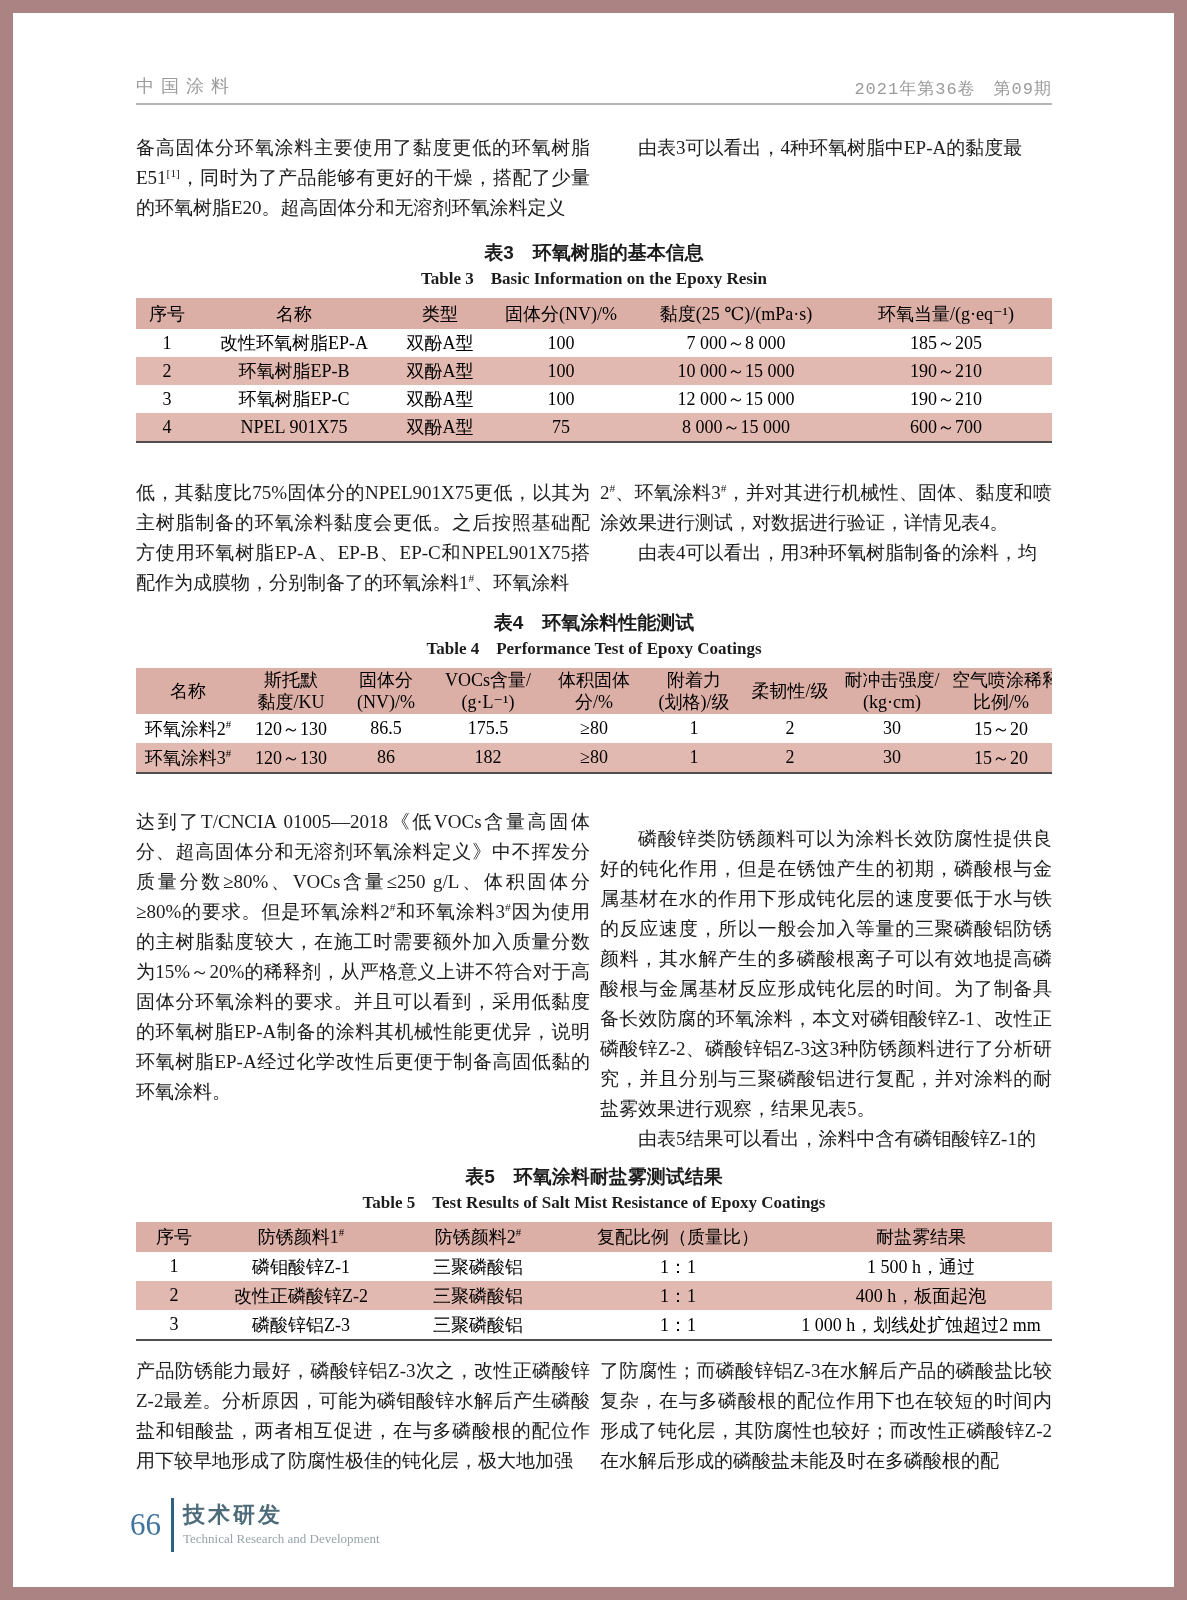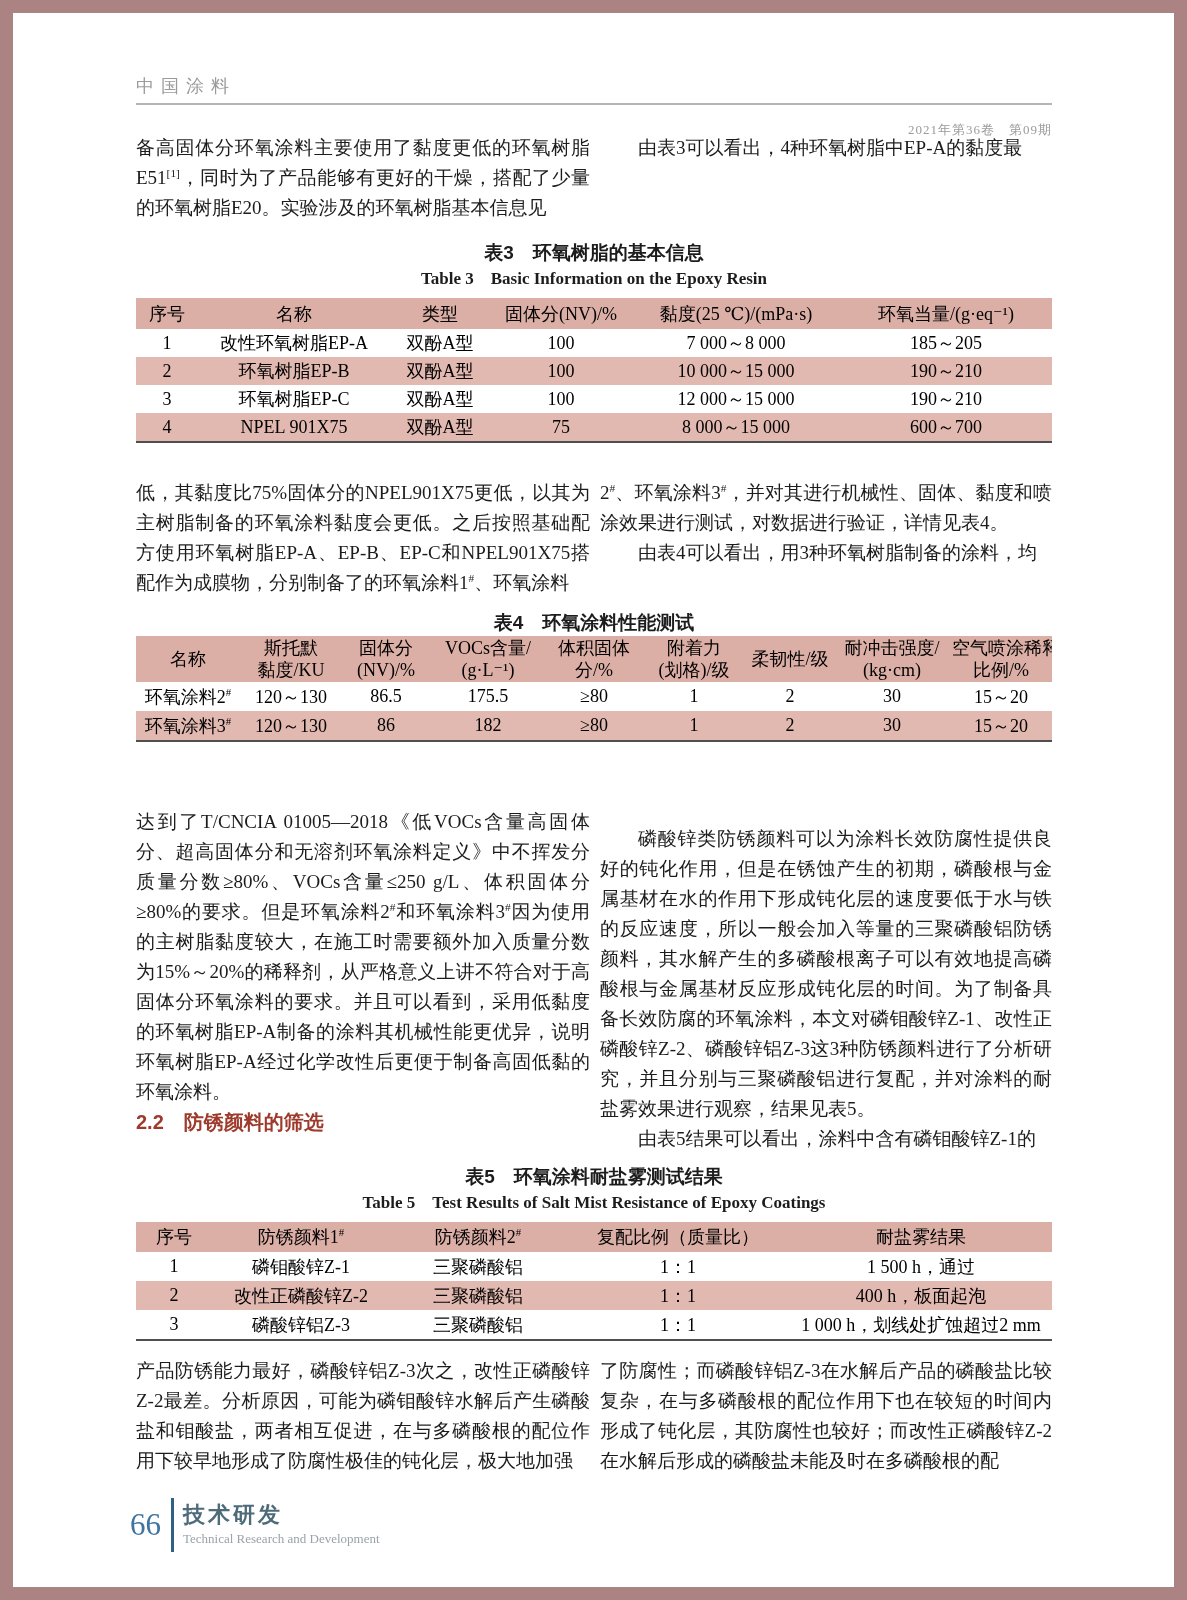--- a/index.html
+++ b/index.html
@@ -3,22 +3,22 @@
 <meta charset="utf-8">
 <style>
   html,body{margin:0;padding:0;background:#ffffff;}
   .page{position:relative;width:1187px;height:1600px;background:#fff;overflow:hidden;
         font-family:"Liberation Serif","DejaVu Serif",serif;color:var(--text,#1c1c1c);}
   .frame{position:absolute;inset:0;border:13px solid var(--frame,#ac8383);pointer-events:none;z-index:9;}
 
   .abs{position:absolute;}
   .hdr-journal{left:136px;top:74px;font-size:18px;color:var(--hdrgray,#9b9b9b);
                letter-spacing:7px;font-family:"Liberation Sans","DejaVu Sans",sans-serif;}
-  .hdr-issue{right:135px;top:77px;font-size:13px;color:var(--hdrgray,#9b9b9b);
-             letter-spacing:1px;font-family:Liberation Serif, serif;margin-top:44px;}
+  .hdr-issue{right:135px;top:77px;font-size:17px;color:var(--hdrgray,#9b9b9b);
+             letter-spacing:1px;font-family:Liberation Mono, monospace;}
   .hdr-rule{left:136px;top:103px;width:916px;height:2px;background:#b5b5b5;}
 
   .col{width:454px;font-size:19px;line-height:30px;text-align:justify;}
   .col p{margin:0;}
   .indent{text-indent:2em;}
   sup{font-size:0.6em;line-height:0;vertical-align:super;}
 
   #b1l{left:136px;top:133px} #b1r{left:600px;top:133px;width:452px}
   #b2l{left:136px;top:478px} #b2r{left:600px;top:478px;width:452px}
   #b3l{left:136px;top:807px} #b3r{left:600px;top:824px;width:452px}
@@ -57,21 +57,21 @@
 <body>
 
 <div class="page">
   <div class="frame"></div>
 
   <div class="abs hdr-journal">中国涂料</div>
   <div class="abs hdr-issue">2021年第36卷　第09期</div>
   <div class="abs hdr-rule"></div>
 
   <div class="abs col" id="b1l">
-    <p><span>备高固体分环氧涂料主要使用了黏度更低的环氧树脂E51</span><sup>[1]</sup><span>，同时为了产品能够有更好的干燥，搭配了少量的环氧树脂E20。实验涉及的环氧树脂基本信息见</span></p>
+    <p><span>备高固体分环氧涂料主要使用了黏度更低的环氧树脂E51</span><sup>[1]</sup><span>，同时为了产品能够有更好的干燥，搭配了少量的环氧树脂E20。超高固体分和无溶剂环氧涂料定义</span></p>
   </div>
   <div class="abs col" id="b1r">
     <p class="indent"><span>由表3可以看出，4种环氧树脂中EP-A的黏度最</span></p>
   </div>
 
   <div class="abs tbl-block" id="t3">
     <div class="tcap-cn">表3　环氧树脂的基本信息</div>
     <div class="tcap-en">Table 3　Basic Information on the Epoxy Resin</div>
     <table class="dtable">
       <colgroup>
@@ -132,20 +132,21 @@
   <div class="abs col" id="b2l">
     <p><span>低，其黏度比75%固体分的NPEL901X75更低，以其为主树脂制备的环氧涂料黏度会更低。之后按照基础配方使用环氧树脂EP-A、EP-B、EP-C和NPEL901X75搭配作为成膜物，分别制备了的环氧涂料1</span><sup>#</sup><span>、环氧涂料</span></p>
   </div>
   <div class="abs col" id="b2r">
     <p><span>2</span><sup>#</sup><span>、环氧涂料3</span><sup>#</sup><span>，并对其进行机械性、固体、黏度和喷涂效果进行测试，对数据进行验证，详情见表4。</span></p>
     <p class="indent"><span>由表4可以看出，用3种环氧树脂制备的涂料，均</span></p>
   </div>
 
   <div class="abs tbl-block" id="t4">
     <div class="tcap-cn">表4　环氧涂料性能测试</div>
+    <div class="tcap-en">Table 4　Performance Test of Epoxy Coatings</div>
     <table class="dtable">
       <colgroup>
           <col style="width:104px">
           <col style="width:102px">
           <col style="width:88px">
           <col style="width:116px">
           <col style="width:96px">
           <col style="width:104px">
           <col style="width:88px">
           <col style="width:116px">
@@ -213,21 +214,20 @@
           <td>2</td>
           <td>30</td>
           <td>15～20</td>
         </tr>
       </tbody>
     </table>
   </div>
 
   <div class="abs col" id="b3l">
     <p><span>达到了T/CNCIA 01005—2018《低VOCs含量高固体分、超高固体分和无溶剂环氧涂料定义》中不挥发分质量分数≥80%、VOCs含量≤250 g/L、体积固体分≥80%的要求。但是环氧涂料2</span><sup>#</sup><span>和环氧涂料3</span><sup>#</sup><span>因为使用的主树脂黏度较大，在施工时需要额外加入质量分数为15%～20%的稀释剂，从严格意义上讲不符合对于高固体分环氧涂料的要求。并且可以看到，采用低黏度的环氧树脂EP-A制备的涂料其机械性能更优异，说明环氧树脂EP-A经过化学改性后更便于制备高固低黏的环氧涂料。</span></p>
-    <p class="sec-heading">2.2　防锈颜料的筛选</p>
   </div>
   <div class="abs col" id="b3r">
     <p class="indent"><span>磷酸锌类防锈颜料可以为涂料长效防腐性提供良好的钝化作用，但是在锈蚀产生的初期，磷酸根与金属基材在水的作用下形成钝化层的速度要低于水与铁的反应速度，所以一般会加入等量的三聚磷酸铝防锈颜料，其水解产生的多磷酸根离子可以有效地提高磷酸根与金属基材反应形成钝化层的时间。为了制备具备长效防腐的环氧涂料，本文对磷钼酸锌Z-1、改性正磷酸锌Z-2、磷酸锌铝Z-3这3种防锈颜料进行了分析研究，并且分别与三聚磷酸铝进行复配，并对涂料的耐盐雾效果进行观察，结果见表5。</span></p>
     <p class="indent"><span>由表5结果可以看出，涂料中含有磷钼酸锌Z-1的</span></p>
   </div>
 
   <div class="abs tbl-block" id="t5">
     <div class="tcap-cn">表5　环氧涂料耐盐雾测试结果</div>
     <div class="tcap-en">Table 5　Test Results of Salt Mist Resistance of Epoxy Coatings</div>
     <table class="dtable">

